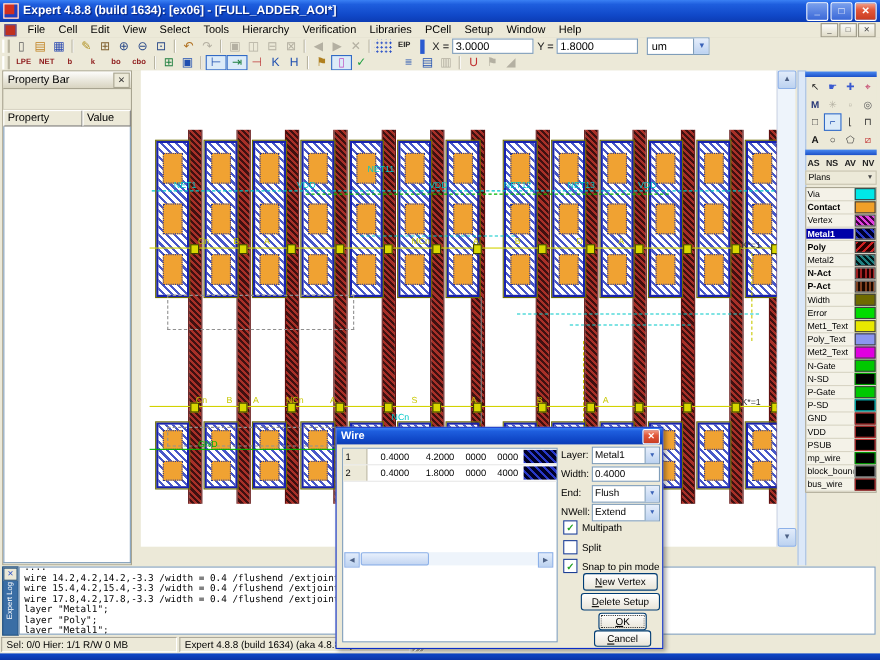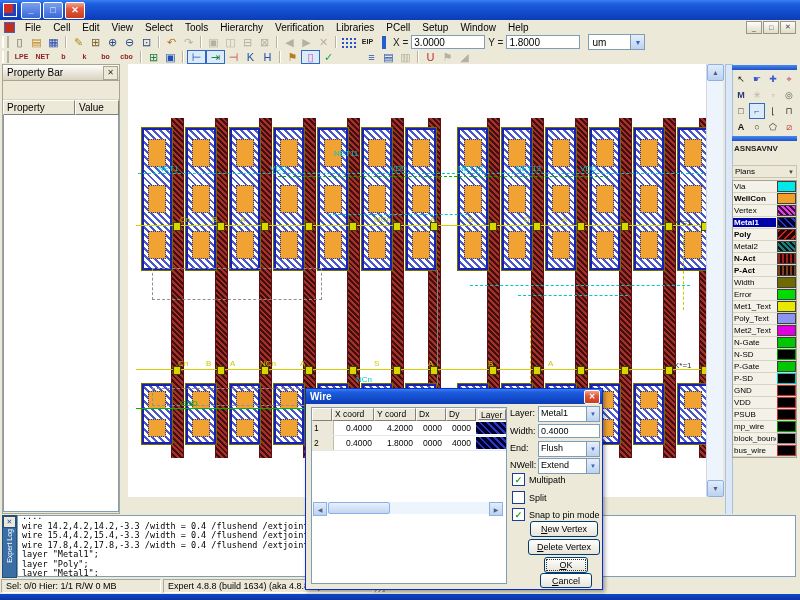--- a/index.html
+++ b/index.html
@@ -99,22 +99,22 @@
   .rpanel{position:absolute;left:725px;top:0;width:72px;height:450px;background:#ece9d8;}
   .rp-scroll{position:absolute;left:0;top:0;width:6px;height:450px;background:#dce8f8;
     border:1px solid #a8c0e0;}
   .rp-body{position:absolute;left:7px;top:0;width:65px;}
   .rp-handle{height:5px;background:linear-gradient(#4a8af0,#1c50c8);margin:1px 0;}
   .palette{display:grid;grid-template-columns:repeat(4,16px);grid-auto-rows:16px;gap:0;padding-left:1px;}
   .ptool{display:flex;align-items:center;justify-content:center;font-size:9px;color:#283878;}
   .ptool.dis{color:#b4b0a2;}
   .ptool.pressed{background:#dcebf8;border:1px solid #316ac5;}
   .ptool.b{font-weight:bold;}
-  .modes{display:flex;font-size:8px;font-weight:bold;color:#222;
-    padding:2px 2px 11px 2px;}
+  .modes{display:flex;justify-content:space-between;font-size:8px;font-weight:bold;color:#222;
+    padding:2px 2px 1px 2px;}
   .plans{display:flex;align-items:center;font-size:8px;padding:1px 2px;border:1px solid #c8c4b0;
     background:#ece9d8;margin:1px 0 2px 0;}
   .plans .arr{margin-left:auto;font-size:6px;color:#444;}
   .layers{border:1px solid #a8a490;background:#f4f2e8;}
   .lrow{display:flex;height:11px;align-items:center;border-bottom:1px solid #d8d4c4;}
   .lname{width:43px;font-size:8px;line-height:9px;padding-left:1px;overflow:hidden;white-space:nowrap;}
   .lname.b{font-weight:bold;}
   .lname.sel{background:#0000a8;color:#fff;font-weight:bold;}
   .lsw{width:18px;height:9px;border:1px solid #404040;margin-left:1px;}
 
@@ -205,20 +205,21 @@
   .b-ok{left:238px;top:168px;width:42px;outline:1px dotted #333;outline-offset:-3px;}
   .b-cancel{left:234px;top:184px;width:50px;height:13px;text-align:right;}
 </style>
 </head>
 <body>
 
 <div class="win">
 
   <div class="titlebar">
     <span class="app-ico"></span>
+    <span class="title-text">Expert 4.8.8 (build 1634): [ex06] - [FULL_ADDER_AOI*]</span>
     <span class="wbtns">
       <span class="wbtn">_</span>
       <span class="wbtn">□</span>
       <span class="wbtn close">✕</span>
     </span>
   </div>
 
   <div class="menubar">
     <span class="mdi-ico"></span>
     <span id="menuItems"><span class="mi">File</span><span class="mi">Cell</span><span class="mi">Edit</span><span class="mi">View</span><span class="mi">Select</span><span class="mi">Tools</span><span class="mi">Hierarchy</span><span class="mi">Verification</span><span class="mi">Libraries</span><span class="mi">PCell</span><span class="mi">Setup</span><span class="mi">Window</span><span class="mi">Help</span></span>
@@ -555,21 +556,21 @@
         <div class="plans">
           <span>Plans</span>
           <span class="arr">▼</span>
         </div>
         <div class="layers" id="layerList">
             <div class="lrow">
               <span class="lname">Via</span>
               <span class="lsw sw-via"></span>
             </div>
             <div class="lrow">
-              <span class="lname b">WellCon</span>
+              <span class="lname b">Contact</span>
               <span class="lsw sw-contact"></span>
             </div>
             <div class="lrow">
               <span class="lname">Vertex</span>
               <span class="lsw sw-wellcon"></span>
             </div>
             <div class="lrow">
               <span class="lname b sel">Metal1</span>
               <span class="lsw sw-metal1"></span>
             </div>
@@ -678,28 +679,20 @@
 
   <div class="bottomframe"></div>
 
   <div class="dialog">
     <div class="dlg-title">
       <span>Wire</span>
       <span class="dlg-close">✕</span>
     </div>
 
     <div class="dlg-left">
-      <div class="dtbl-head" id="dlgHead">
-          <span class="cw0"></span>
-          <span class="cw1">X coord</span>
-          <span class="cw2">Y coord</span>
-          <span class="cw3">Dx</span>
-          <span class="cw4">Dy</span>
-          <span class="cw5">Layer</span>
-        </div>
       <div id="dlgRows">
           <div class="trow">
             <span class="tcell cw0">1</span>
             <span class="tcell cw1">0.4000</span>
             <span class="tcell cw2">4.2000</span>
             <span class="tcell cw3">0000</span>
             <span class="tcell cw4">0000</span>
             <span class="tcell cw5 sw-metal1"></span>
           </div>
           <div class="trow">
@@ -746,20 +739,20 @@
         <span>Multipath</span>
       </div><div class="chk" style="top: 102px;">
         <span class="box"></span>
         <span>Split</span>
       </div><div class="chk" style="top: 119px;">
         <span class="box">✓</span>
         <span>Snap to pin mode</span>
       </div><div class="dbtn b-new">
         <span>New Vertex</span>
       </div><div class="dbtn b-del">
-        <span>Delete Vertex</span>
+        <span>Delete Setup</span>
       </div><div class="dbtn b-ok">
         <span>OK</span>
       </div><div class="dbtn b-cancel">
         <span>Cancel</span>
       </div></div>
 
 </div>
 
 </body></html>

